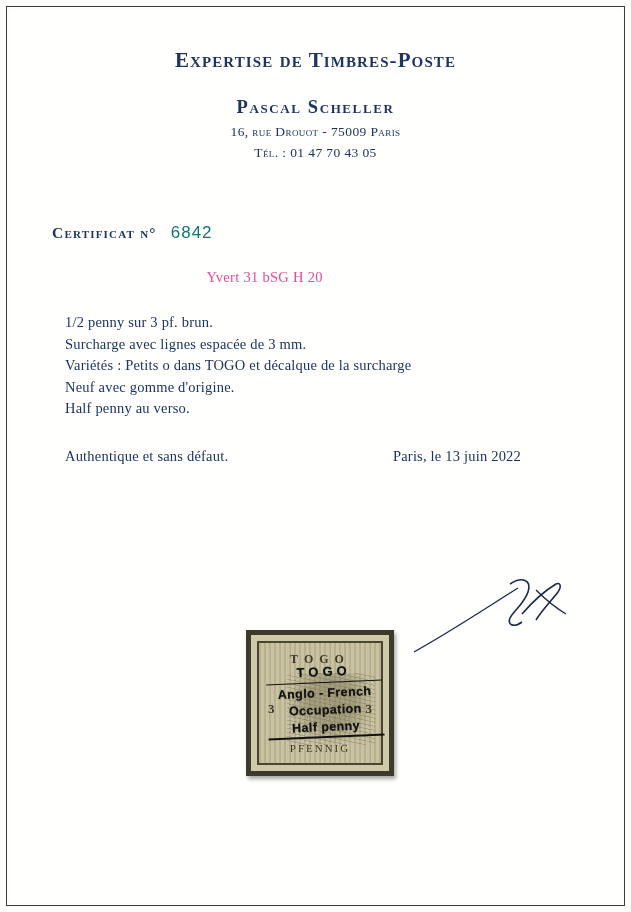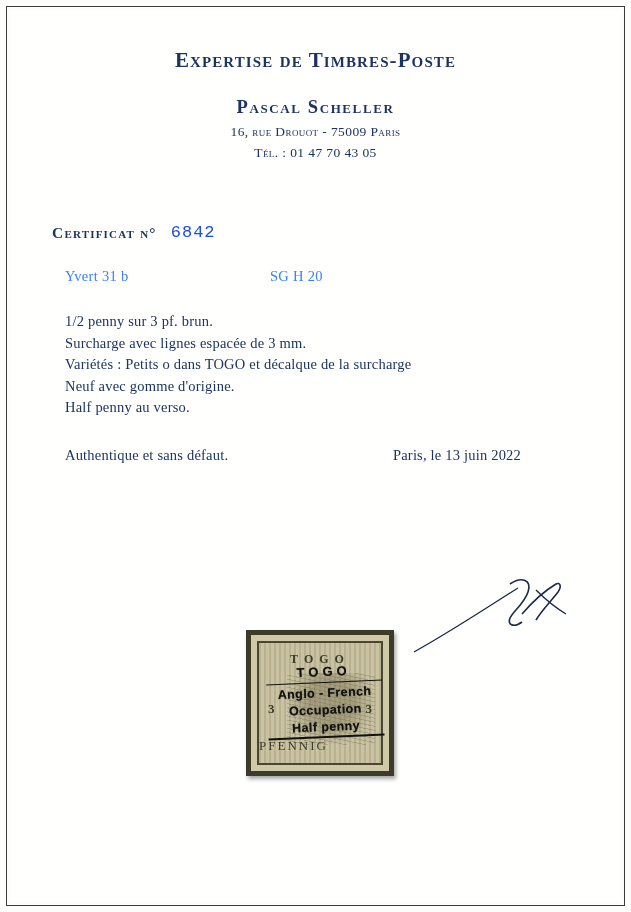--- a/index.html
+++ b/index.html
@@ -88,24 +88,24 @@
   }
   .cert-label {
     font-size: 15.5px;
     letter-spacing: 1.2px;
     color: #1d3461;
     font-variant: small-caps;
     font-weight: bold;
   }
   .cert-number {
     margin-left: 14px;
-    font-family: Liberation Mono, monospace;
+    font-family: Liberation Sans, sans-serif;
     font-size: 17px;
     letter-spacing: 1px;
-    color: #1d4ed8;
+    color: #0f766e;
   }
 
   
   .body-block {
     padding-left: 55px;
     padding-right: 45px;
   }
   .item-title {
     margin-top: 62px;
     font-size: 16.5px;
@@ -113,22 +113,23 @@
     letter-spacing: 0.3px;
   }
   .item-title .country {
     font-variant: small-caps;
     font-size: 18px;
   }
   .refs {
     margin-top: 26px;
     display: flex;
     font-size: 14.5px;
-    color: #3b82f6;
+    color: #ec4899;
     letter-spacing: 0.3px;
+    text-align: right;
   }
   .ref-yvert { width: 205px; }
   .ref-sg { }
   .desc {
     margin-top: 26px;
     font-size: 14.5px;
     line-height: 21.5px;
     color: #1d3461;
     letter-spacing: 0.2px;
   }
@@ -193,21 +194,22 @@
     letter-spacing: 6px;
     color: #3e3a28;
     font-family: "Liberation Serif", serif;
     font-weight: bold;
   }
   .stamp-bottom-text {
     position: absolute;
     bottom: 9px;
     left: 0;
     right: 0;
-    font-size: 13px;
+    text-align: center;
+    font-size: 11px;
     letter-spacing: 2px;
     color: #3e3a28;
     font-family: "Liberation Serif", serif;
   }
   .stamp-vessel {
     position: absolute;
     left: 28px;
     top: 30px;
     width: 88px;
     height: 72px;

